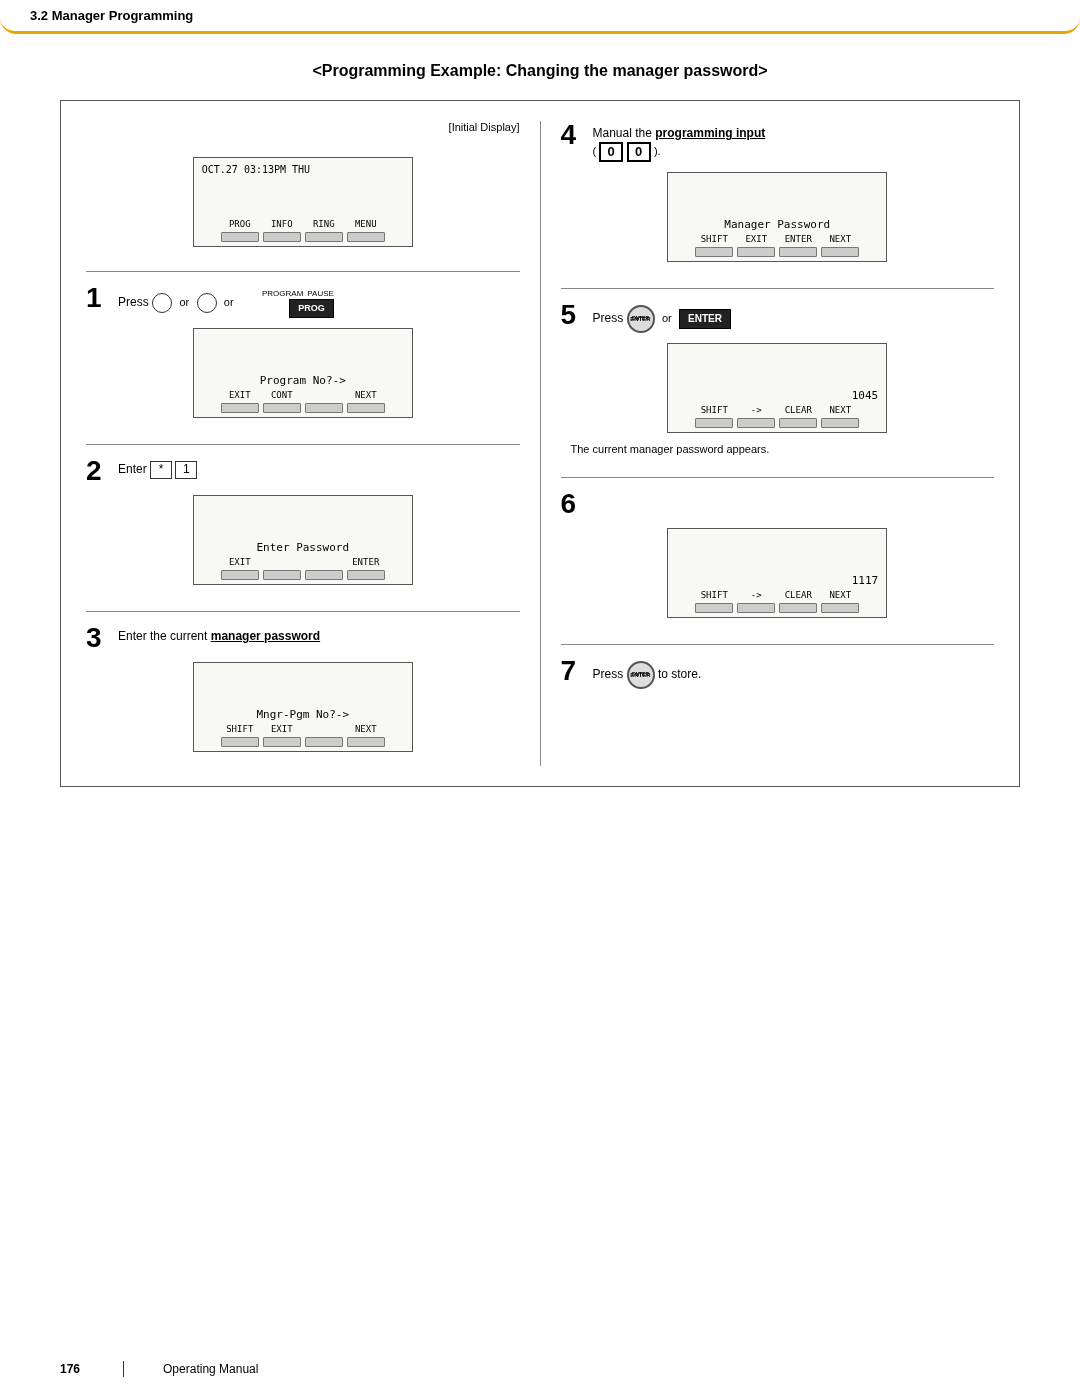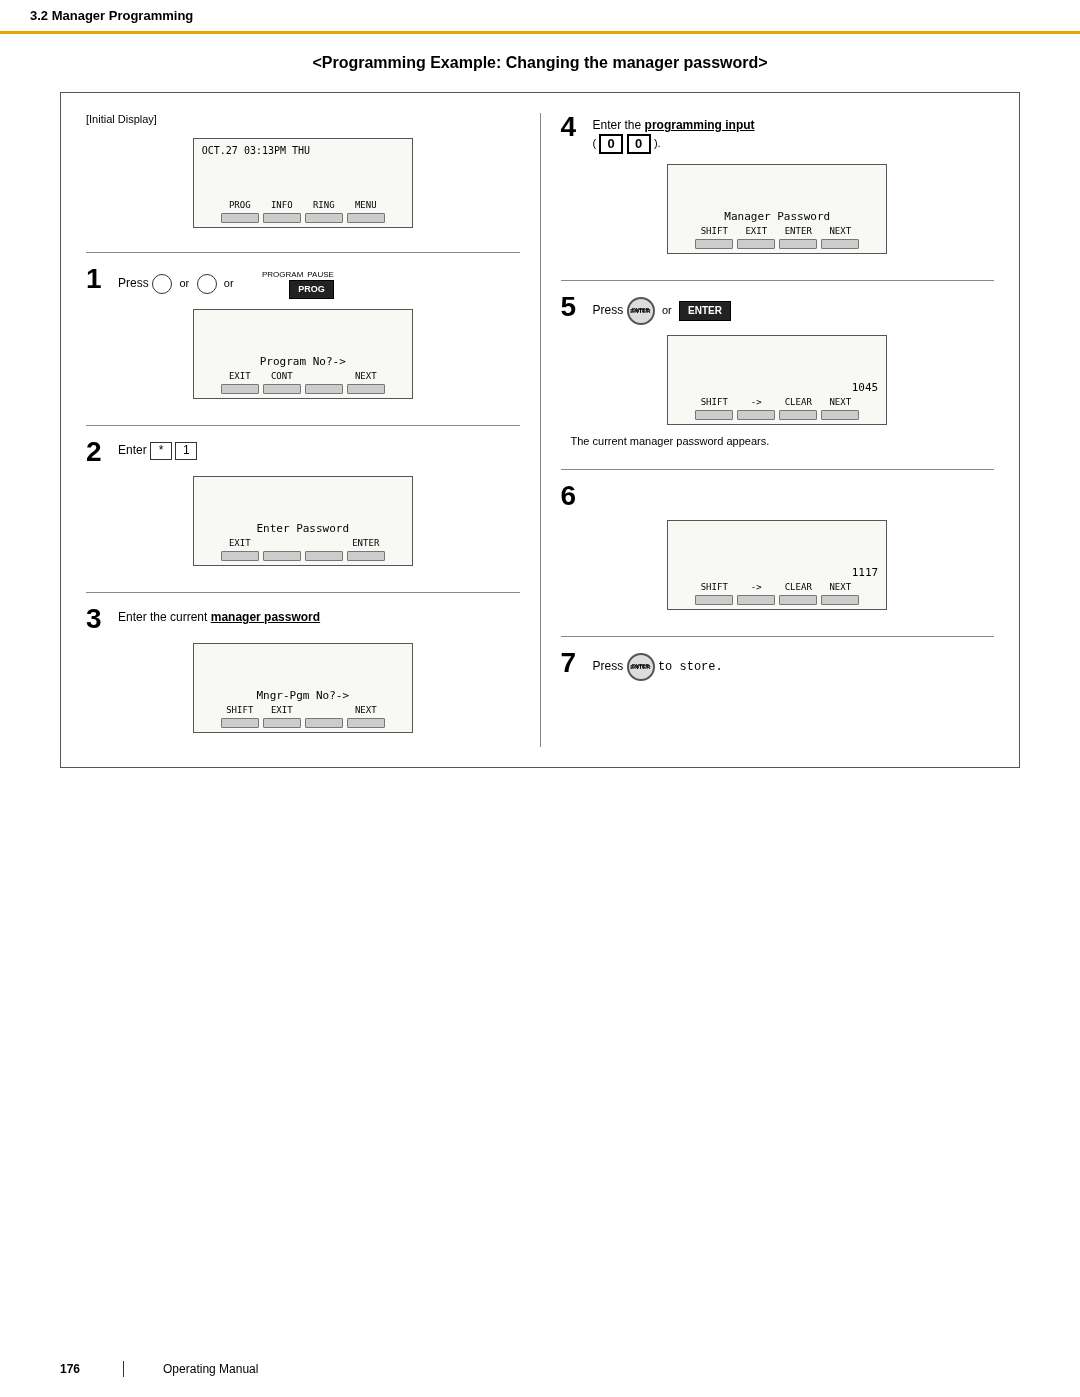--- a/index.html
+++ b/index.html
@@ -10,31 +10,33 @@
       min-height: 1397px;
       position: relative;
       color: #000;
     }
 
     .top-bar {
       border-bottom: 3px solid #e6a800;
       padding: 8px 30px;
       font-size: 13px;
       font-weight: bold;
+      border-radius: 16px;
     }
 
     .page-content {
       padding: 20px 60px 40px 60px;
     }
 
     .page-title {
       text-align: center;
       font-size: 16px;
       font-weight: bold;
       margin-bottom: 20px;
+      margin-top: 8px;
     }
 
     .main-border {
       border: 1.5px solid #555;
       padding: 20px 10px;
       display: flex;
       flex-direction: row;
       gap: 0;
     }
 
@@ -144,23 +146,23 @@
       margin-bottom: 1px;
     }
 
     .skl {
       width: 38px;
       text-align: center;
     }
 
     
     .initial-display-label {
-      text-align: left;
+      text-align: right;
       font-size: 11px;
-      margin-bottom: 9px;
+      margin-bottom: 20px;
     }
 
     .lcd-top-content {
       font-family: monospace;
       font-size: 10px;
       text-align: left;
       padding: 6px 8px 0 8px;
       width: 100%;
     }
 
@@ -462,21 +464,21 @@
     </div>
 
     <div class="divider-v"></div>
 
     <div class="right-col">
 
       <div class="step-block">
         <div class="step-header">
           <span class="step-num">4</span>
           <div class="step-desc">
-            <span>Enter the</span> <b>programming input</b><br>
+            <span>Manual the</span> <b>programming input</b><br>
             <span style="font-size:11px;">( </span>
             <span class="zero-key">0</span>
             <span class="zero-key">0</span>
             <span style="font-size:11px;"> ).</span>
           </div>
         </div>
         <div class="display-wrapper">
           <div class="lcd-display">
             <div style="flex:1;"></div>
             <div class="lcd-text-center">
@@ -562,21 +564,21 @@
       </div>
 
       <div class="divider-h"></div>
 
       <div class="step-block">
         <div class="step-header">
           <span class="step-num">7</span>
           <div class="step-desc">
             <span>Press</span>
             <span class="circle-btn-enter" style="width:28px;height:28px;border-radius:50%;border:2px solid #555;background:#ddd;display:inline-flex;align-items:center;justify-content:center;font-size:6px;font-weight:bold;vertical-align:middle;">ENTER</span>
-            <span style="font-size:11px;"> </span><span style="font-size:12px;font-family:Liberation Mono, monospace;">to store.</span>
+            <span style="font-size:11px;"> </span><span style="font-size:12px;">to store.</span>
           </div>
         </div>
       </div>
 
     </div>
   </div>
 </div>
 
 <div class="footer">
   <span class="footer-page">176</span>

